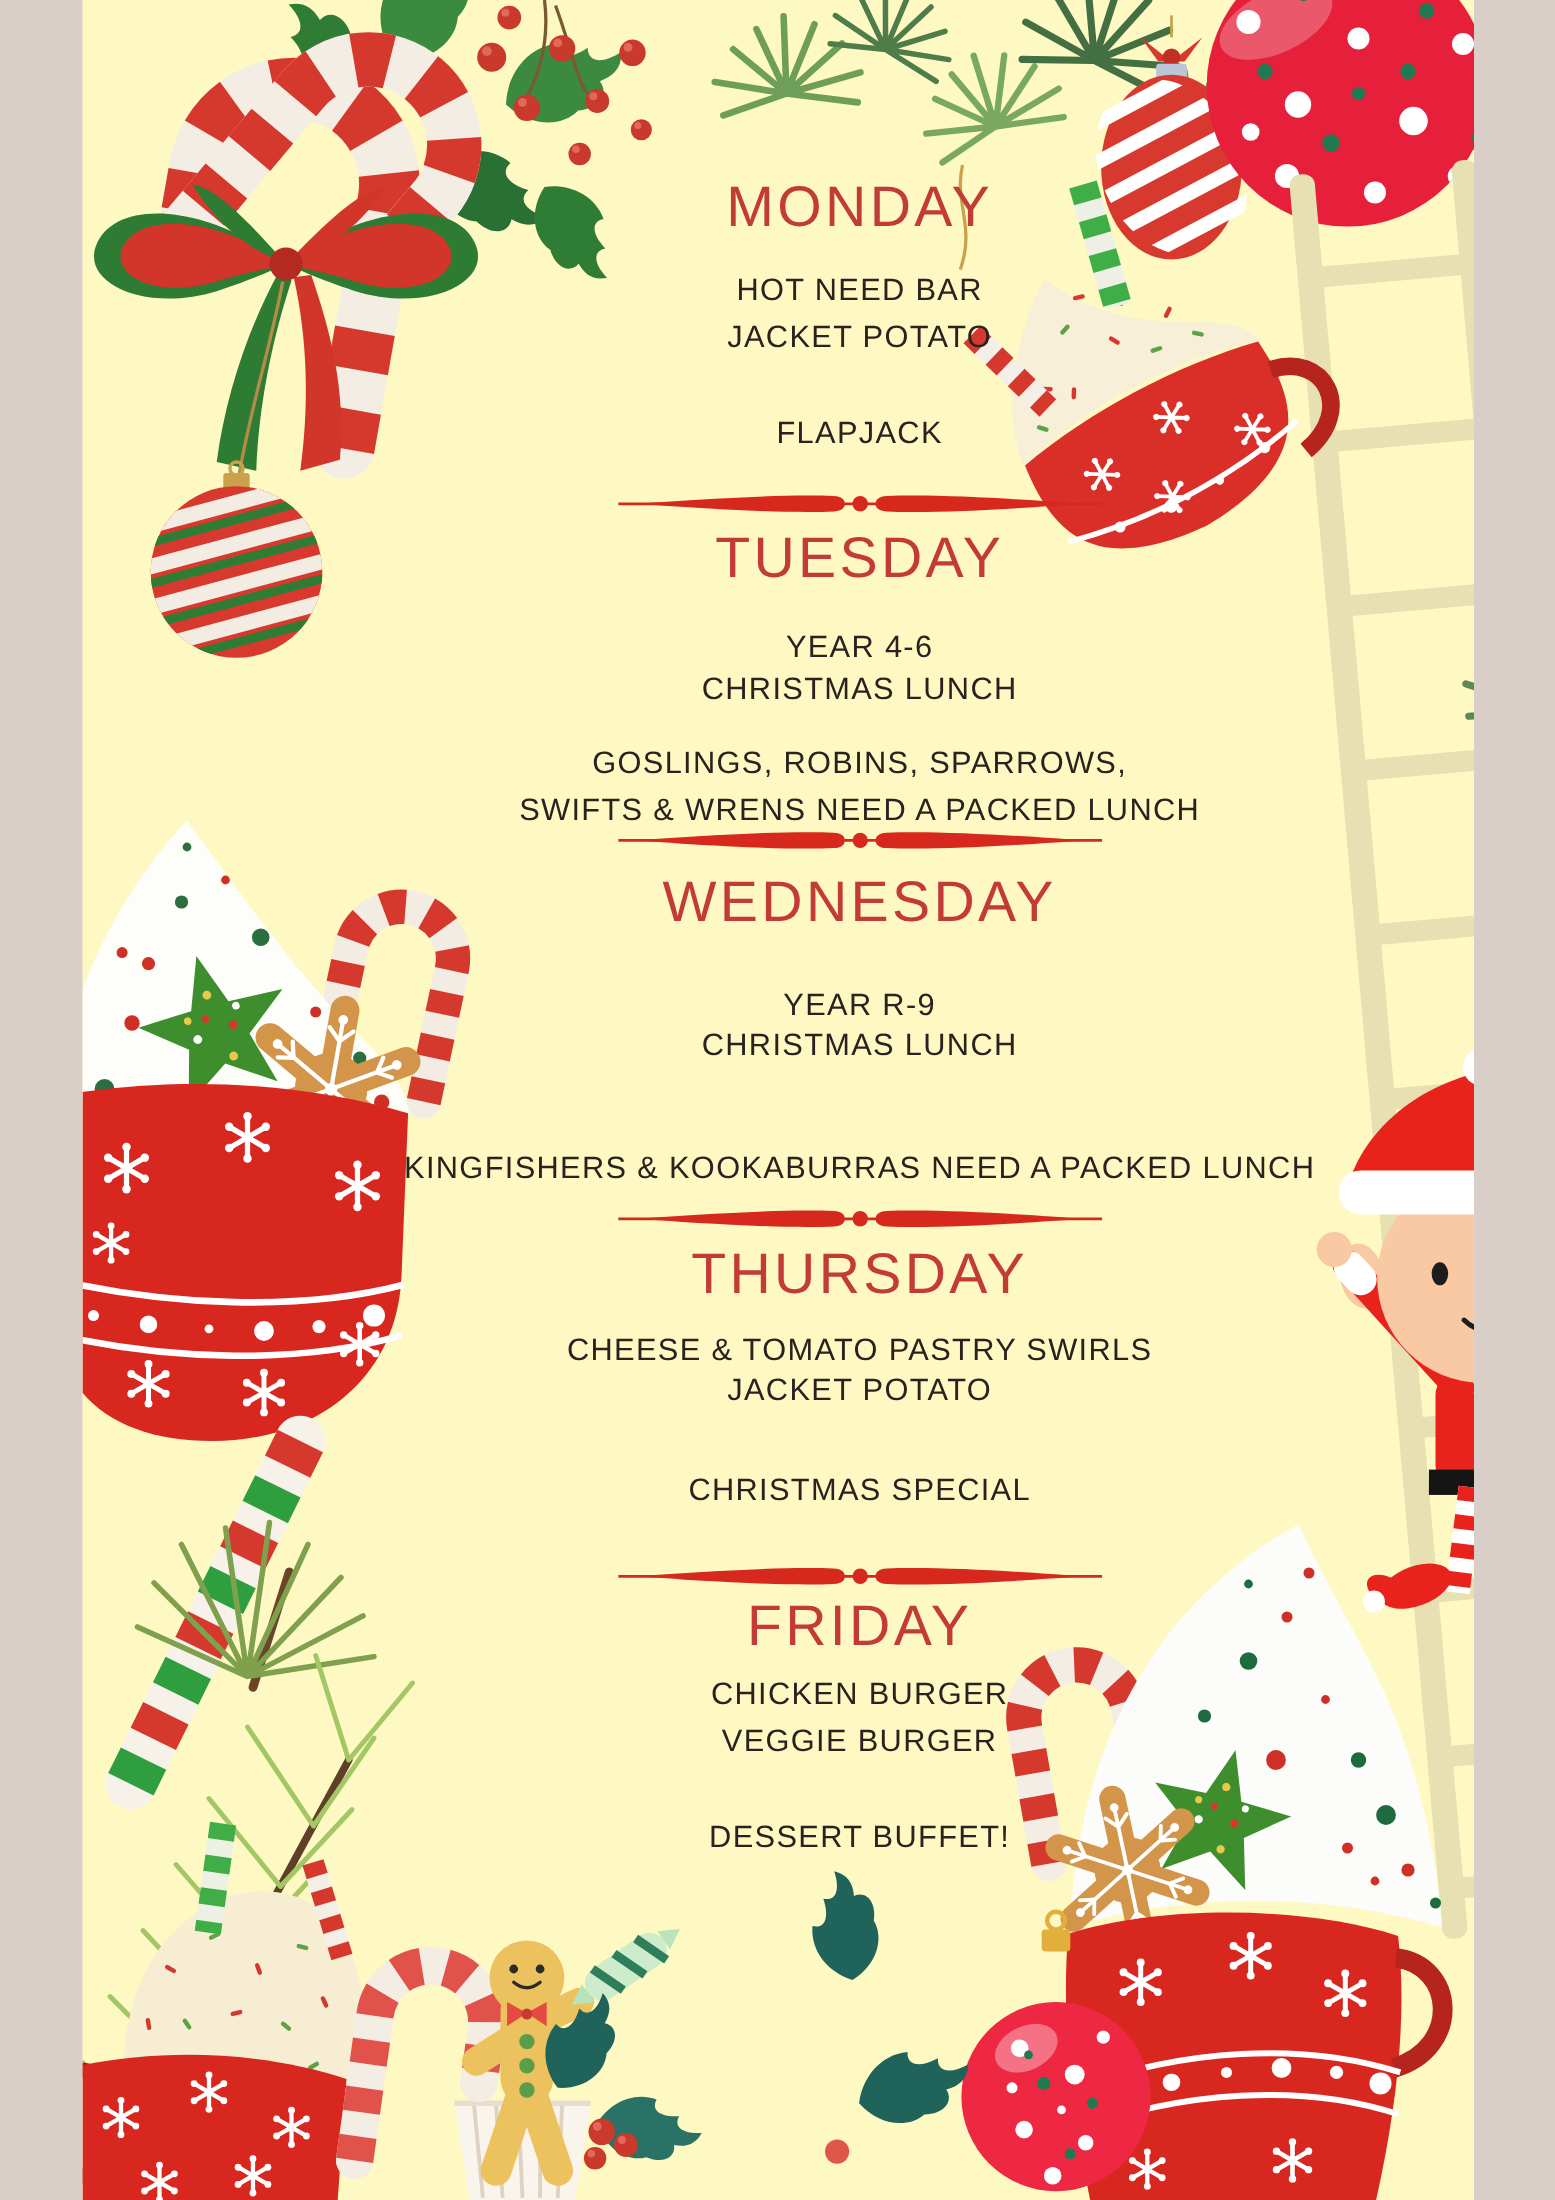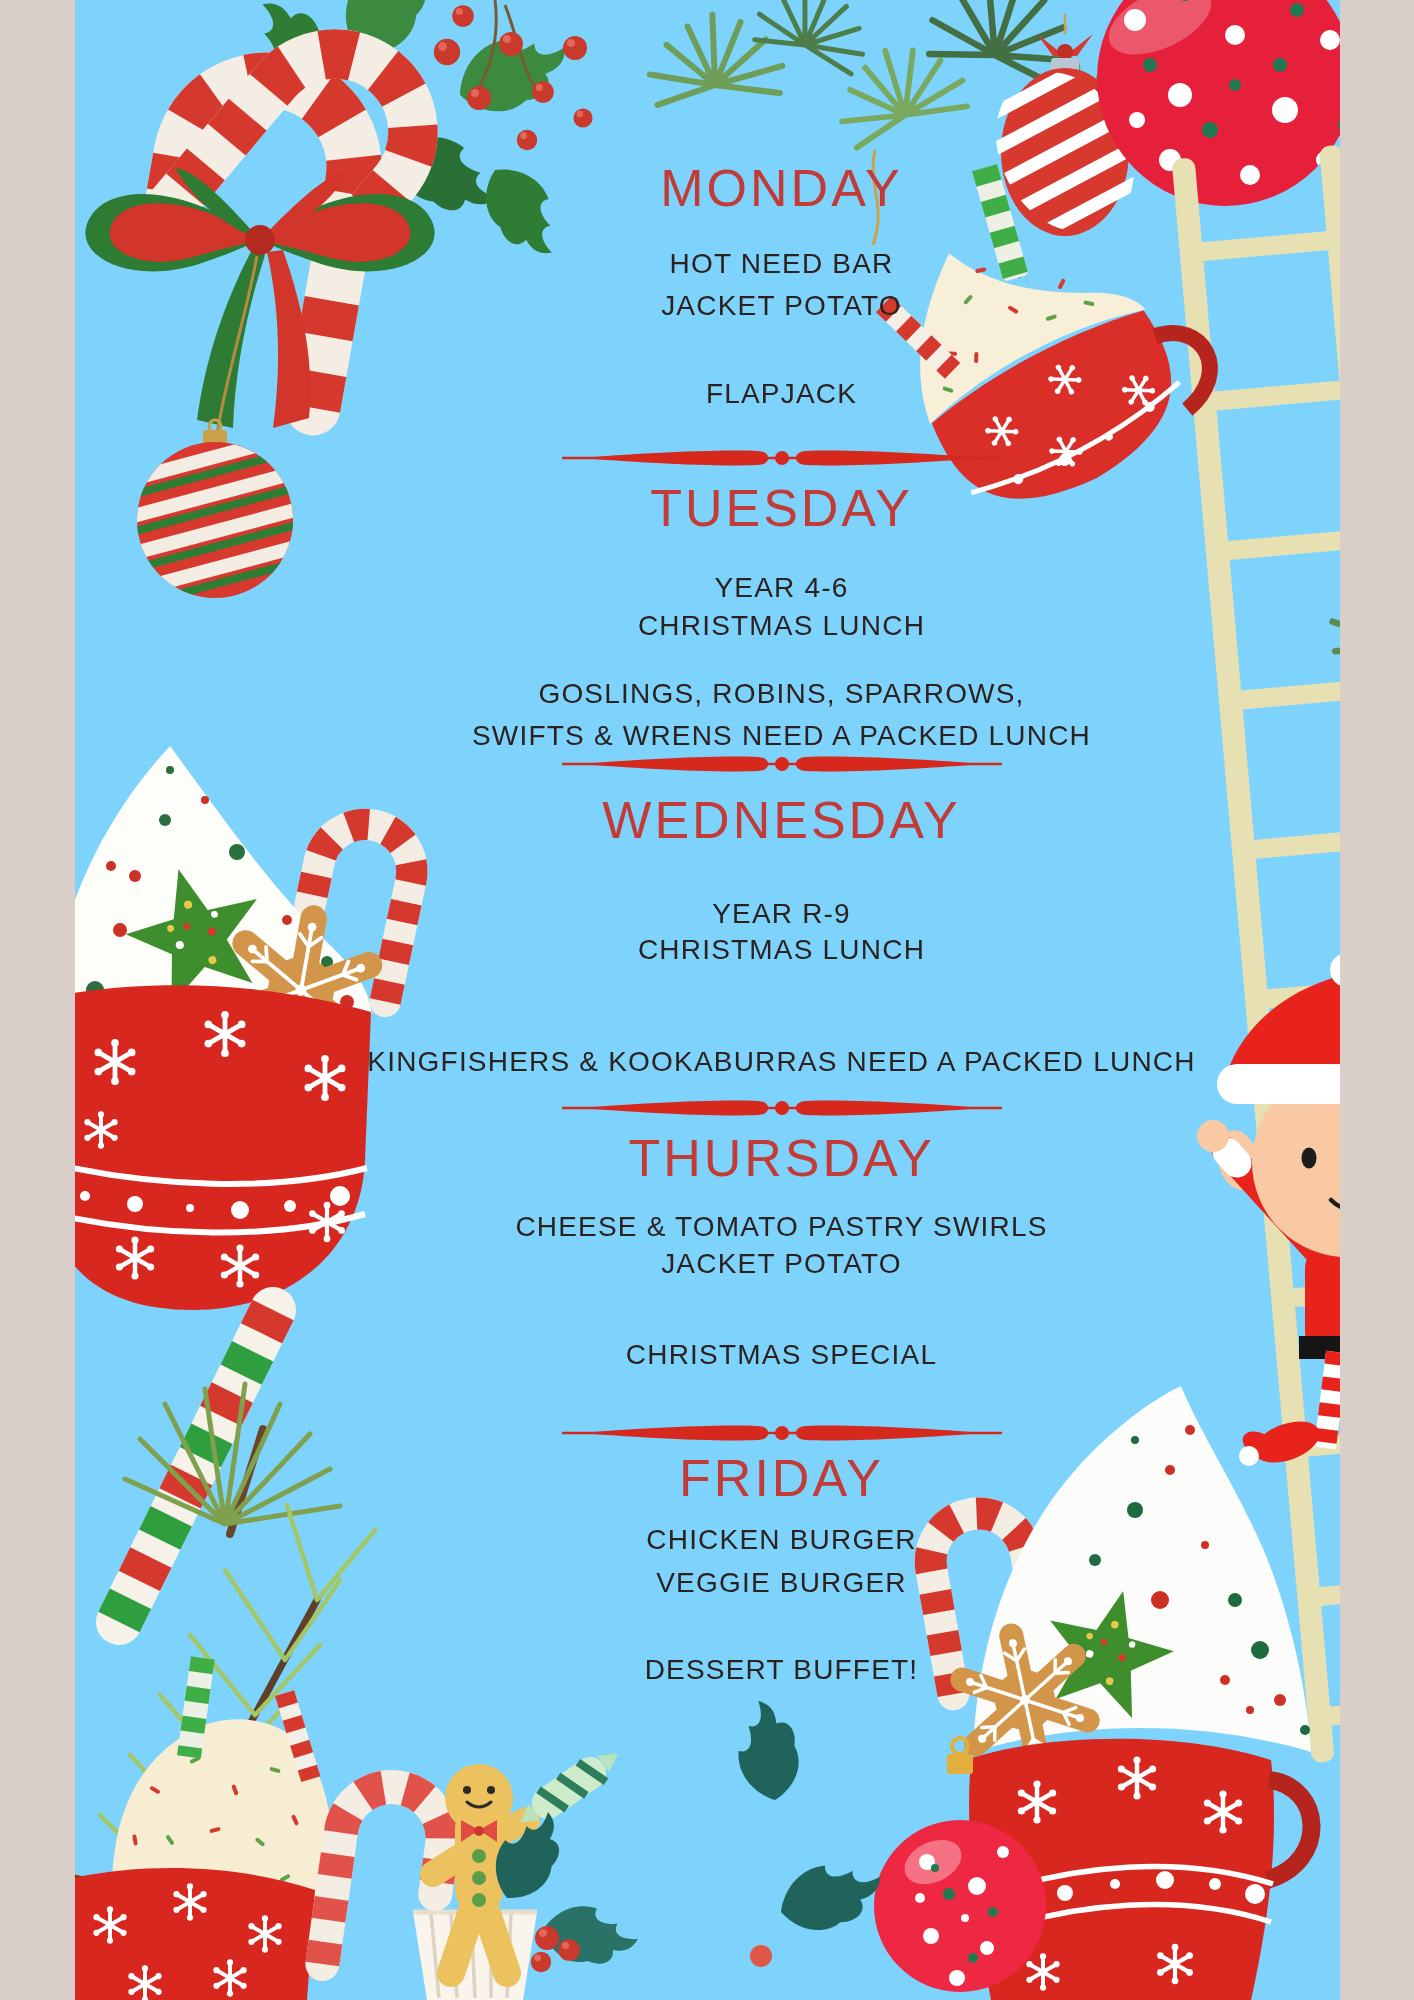--- a/index.html
+++ b/index.html
@@ -1,16 +1,16 @@
 <!DOCTYPE html>
 <html><head>
 <meta charset="utf-8">
 <style>
   html,body{margin:0;padding:0;background:#d9cfc8;}
-  .page{position:relative;width:1265px;height:2000px;margin:0 auto;background:#7dd3fc;overflow:hidden;
+  .page{position:relative;width:1265px;height:2000px;margin:0 auto;background:#fef9c3;overflow:hidden;
         font-family:"Liberation Sans",sans-serif;}
   .decor{position:absolute;inset:0;z-index:1;}
   .menu{position:absolute;inset:0;z-index:2;pointer-events:none;}
   .line{position:absolute;left:0;width:1414px;text-align:center;transform:translateY(-50%);
         color:#2b211f;font-size:28px;font-weight:400;letter-spacing:1.2px;white-space:nowrap;}
   .day{font-size:52px;color:#c23b36;letter-spacing:3px;font-weight:400;}
   .divider{position:absolute;left:487px;transform:translateY(-50%);}
 </style>
 </head>
 <body>

